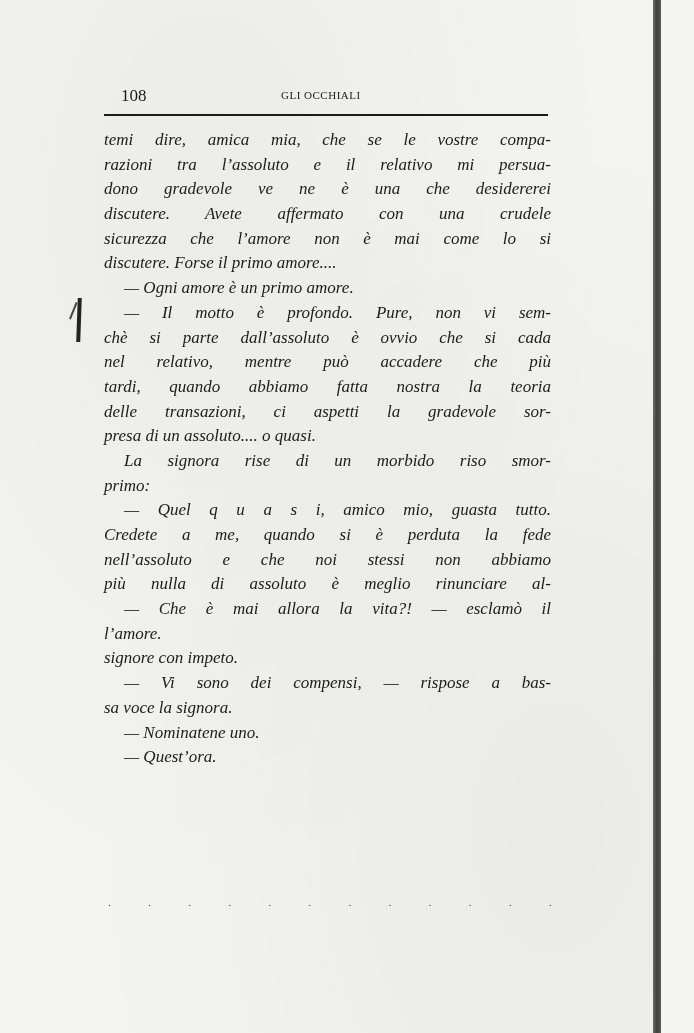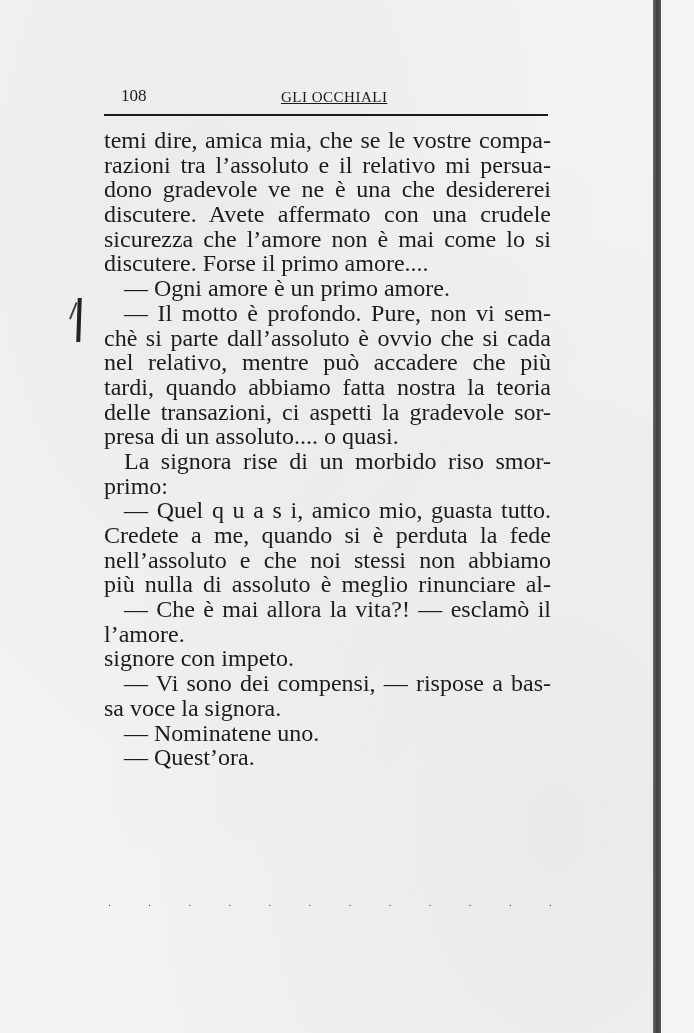--- a/index.html
+++ b/index.html
@@ -54,42 +54,42 @@
       font-family: "Liberation Serif", serif;
       font-size: 17px;
       color: #1a1a1a;
       margin-left: 20px;
     }
     .running-head {
       position: absolute;
       left: 181px;
       top: 3px;
       font-family: "Liberation Serif", serif;
-      font-size: 15px;
+      font-size: 11px;
       letter-spacing: 0.5px;
       color: #1a1a1a;
-      text-decoration: underline;
     }
     .header-rule {
       position: absolute;
       left: 104px;
       top: 114px;
       width: 444px;
       height: 2px;
       background: #1a1a1a;
     }
     .body-text {
       position: absolute;
       left: 104px;
       top: 128px;
       width: 447px;
       font-family: "Liberation Serif", serif;
-      font-size: 24px;
+      font-size: 17px;
       line-height: 24.7px;
       color: #1c1c1c;
+      font-style: italic;
     }
     .line {
       display: block;
       height: 24.7px;
       white-space: nowrap;
       text-align: justify;
       text-align-last: justify;
     }
     .line.last {
       text-align-last: left;

